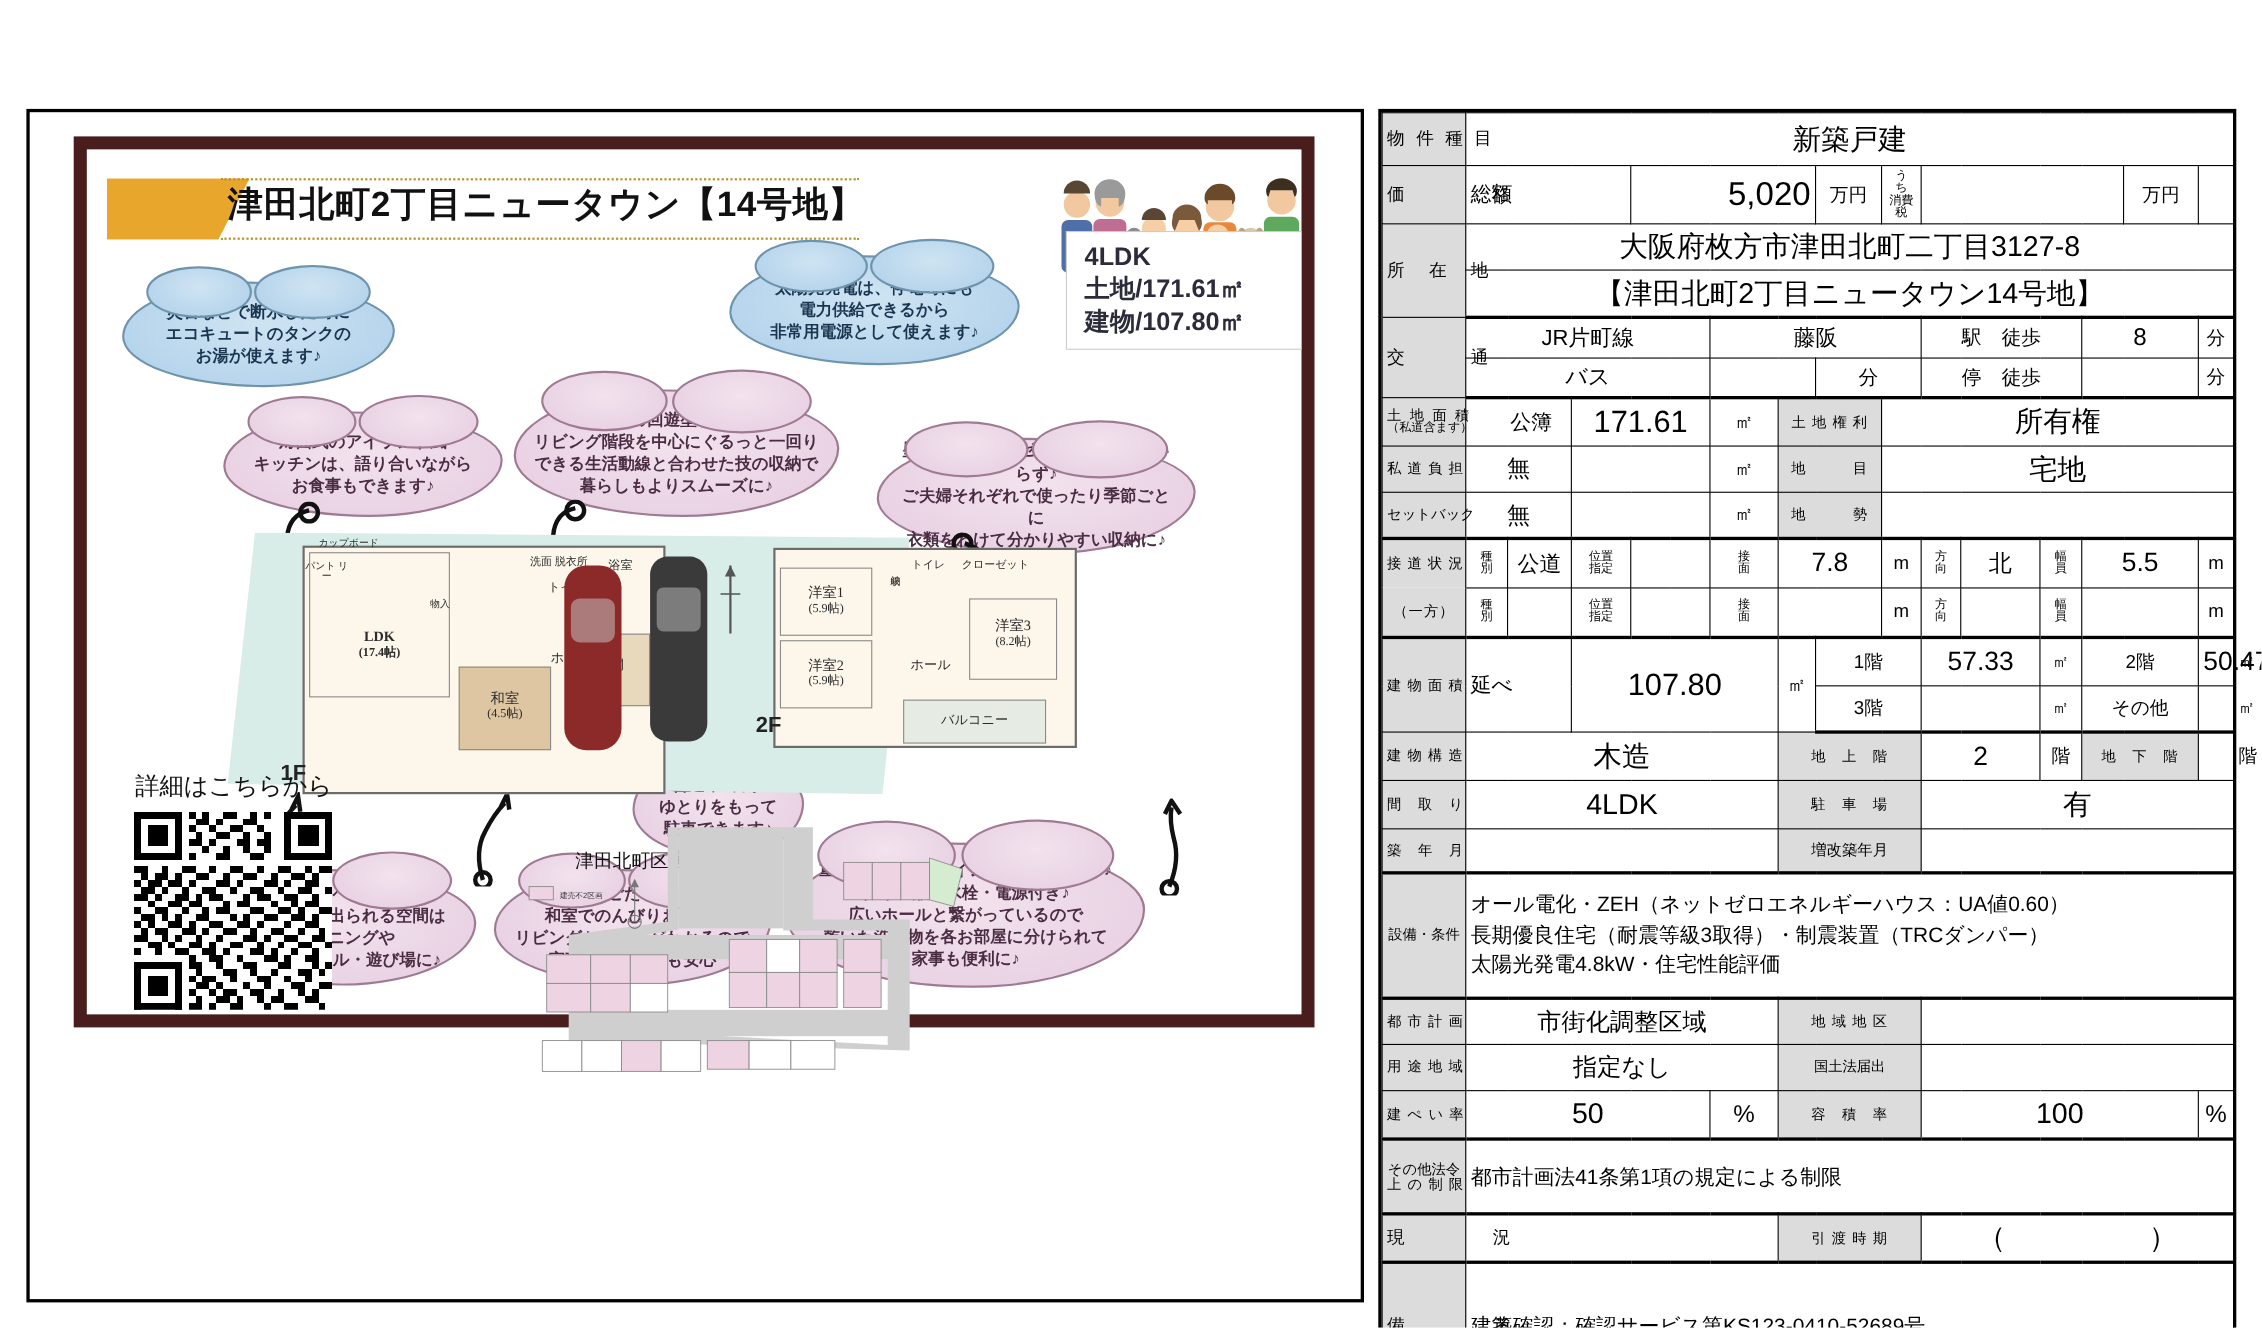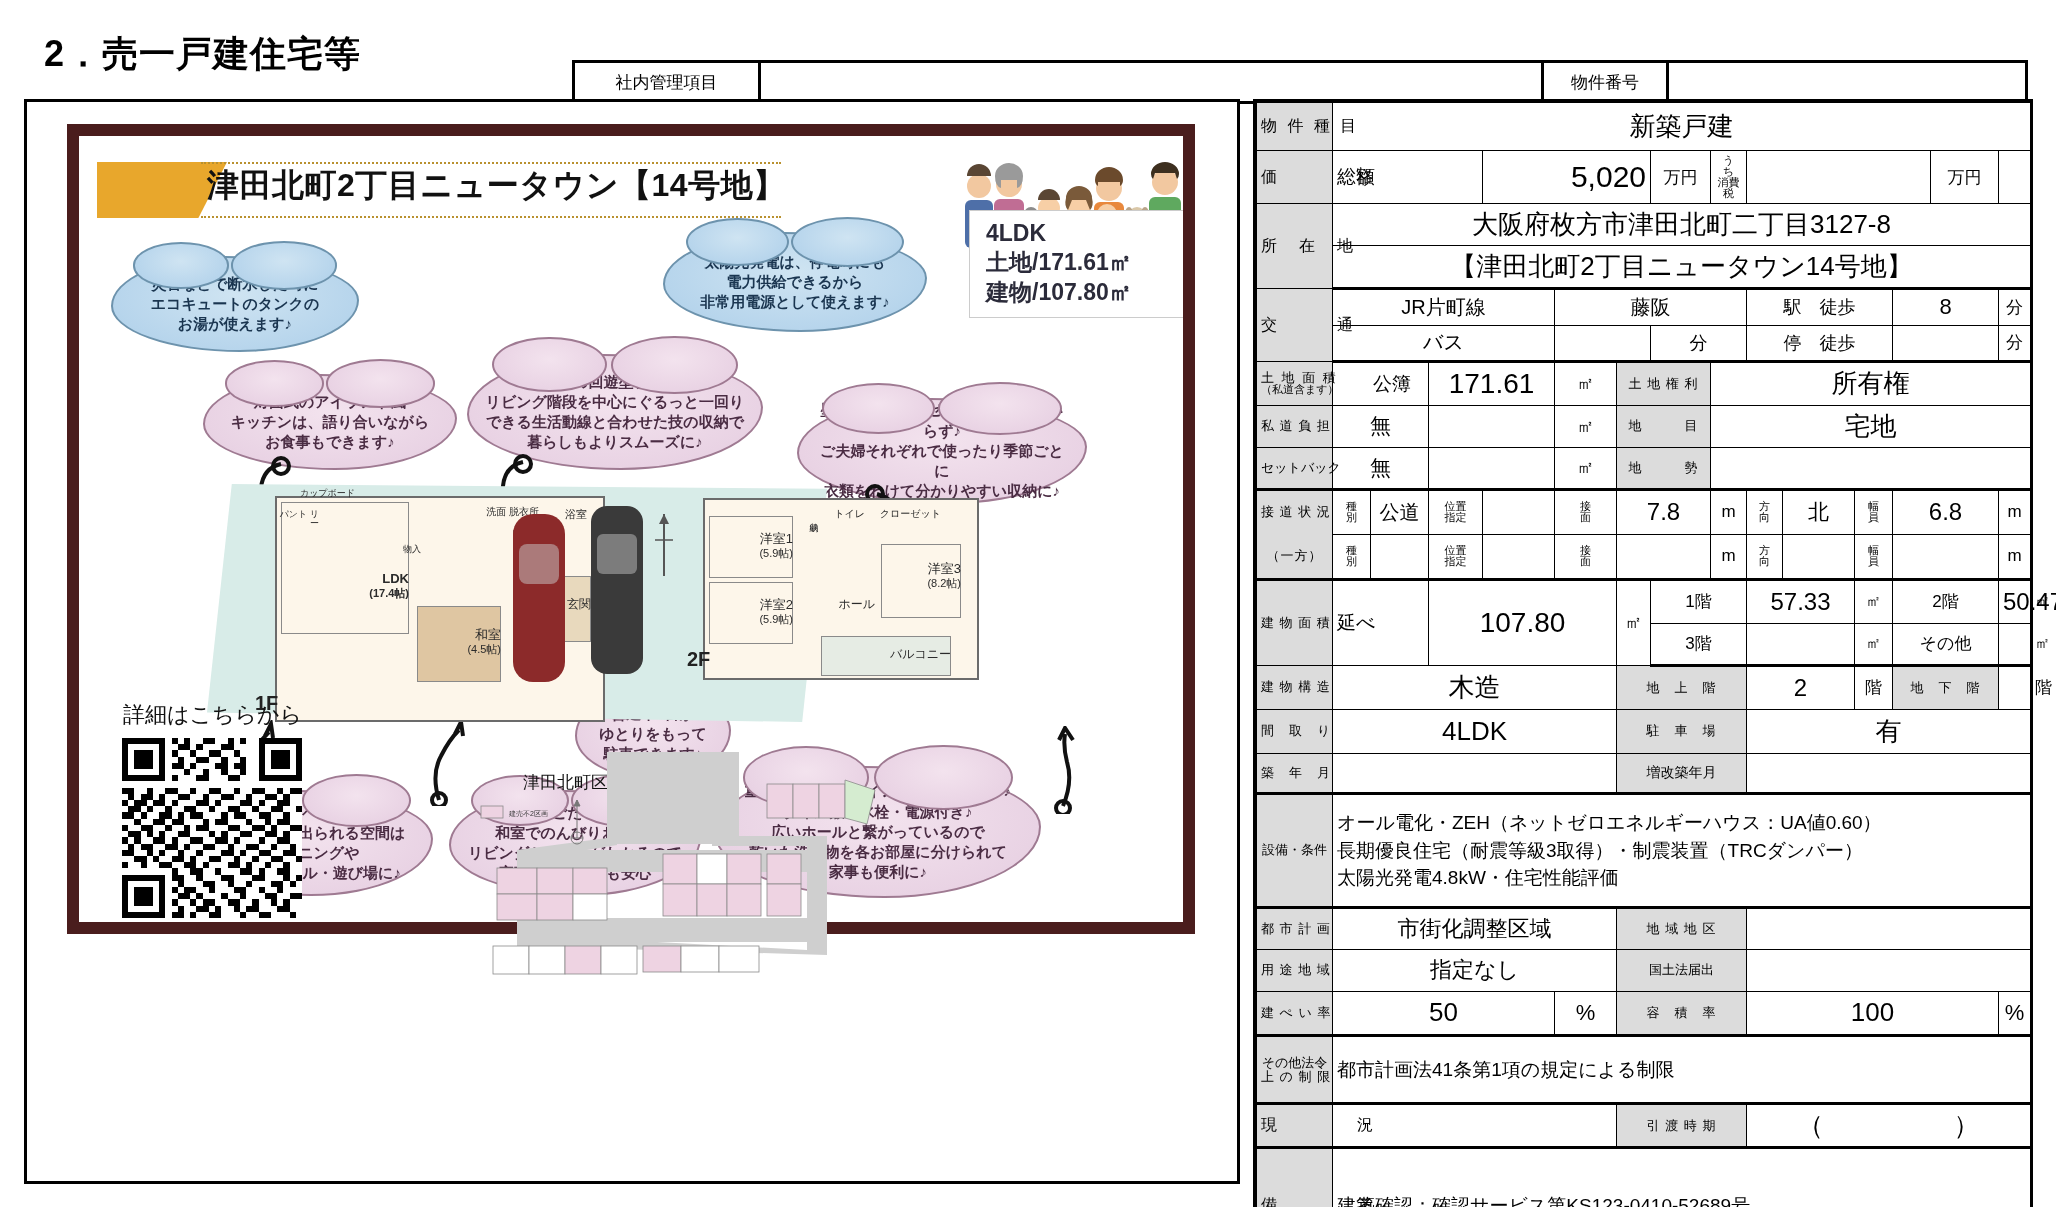--- a/index.html
+++ b/index.html
@@ -155,21 +155,21 @@
   .plan-land {
     position: absolute;
     background: #d8ece8;
   }
   .plan-1f, .plan-2f {
     position: absolute;
     background: #fdf6ea;
     border: 2px solid #6b6b6b;
   }
   .room-box { position: absolute; border: 1px solid #8a8a8a; background: #fdf6ea; }
-  .room-lbl { position: absolute; font-size: 13px; color: #2b2b2b; text-align: right; line-height:1.15; }
+  .room-lbl { position: absolute; font-size: 13px; color: #2b2b2b; text-align: center; line-height:1.15;font-family:Liberation Serif, serif; }
   .floor-tag { position: absolute; font-size: 24px; font-weight: 700; color: #222; }
 
   
   .qr-cap {
     position: absolute; left: 130px; top: 967px;
     font-size: 22px; color: #111;
   }
   .map-cap {
     position: absolute; left: 520px; top: 963px;
     font-size: 17px; color: #111;
@@ -220,29 +220,20 @@
   .nob-b { border-bottom: none !important; }
   .nob-t { border-top: none !important; }
   .eqp { font-size: 19px; line-height: 1.45; text-align: left; vertical-align: top; padding-top: 5px; }
   .remark { font-size: 19px; text-align: left; vertical-align: top; padding-top: 6px; }
 </style>
 </head>
 <body>
 
 <div id="page">
 
-  <div class="hdr">
-    <div class="hdr-title">2．売一戸建住宅等</div>
-    <div class="hdr-box">
-      <div class="hdr-lbl">社内管理項目</div>
-      <div class="hdr-val"></div>
-      <div class="hdr-lbl2">物件番号</div>
-      <div class="hdr-val2"></div>
-    </div>
-  </div>
 
   <div class="leftpanel">
 
     <div class="mado-frame">
       <div class="mado-inner">
 
         <div class="ribbon-wrap">
           <div class="ribbon-gold"></div>
           <div class="ribbon-dot-top"></div>
           <div class="ribbon-dot-bot"></div>
@@ -816,21 +807,21 @@
         <td class="vlbl">種<br>別</td>
         <td class="ctr" style="font-size:20px;">公道</td>
         <td class="vlbl">位置<br>指定</td>
         <td class="ctr" colspan="2"></td>
         <td class="vlbl" style="width:30px;">接<br>面</td>
         <td class="ctr" colspan="2" style="font-size:24px;">7.8</td>
         <td class="ctr">m</td>
         <td class="vlbl">方<br>向</td>
         <td class="ctr" style="font-size:21px;">北</td>
         <td class="vlbl">幅<br>員</td>
-        <td class="ctr" colspan="2" style="font-size:24px;">6.8</td>
+        <td class="ctr" colspan="2" style="font-size:24px;">5.5</td>
         <td class="ctr">m</td>
       </tr>
 
       <tr style="height:41px">
         <td class="hd vsmall thick-b nob-t" style="letter-spacing:1px;">（一方）</td>
         <td class="vlbl thick-b">種<br>別</td>
         <td class="ctr thick-b"></td>
         <td class="vlbl thick-b">位置<br>指定</td>
         <td class="ctr thick-b" colspan="2"></td>
         <td class="vlbl thick-b">接<br>面</td>

